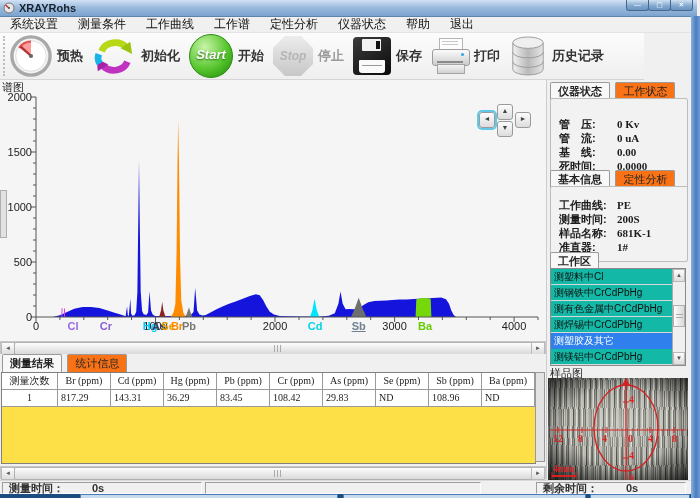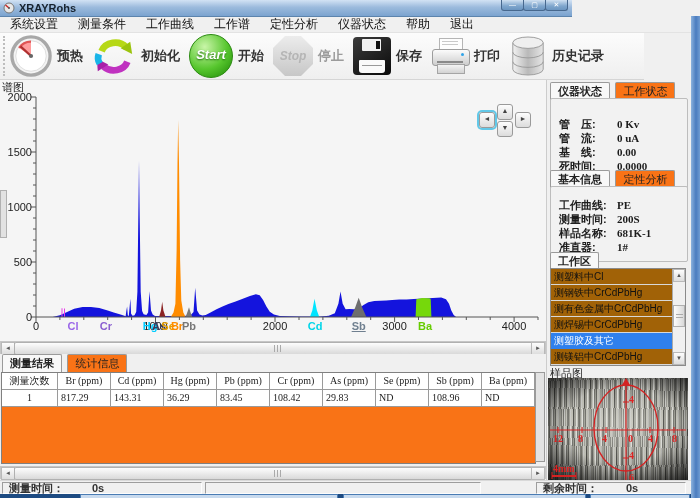--- a/index.html
+++ b/index.html
@@ -1,19 +1,19 @@
 <!DOCTYPE html>
 <html><head>
 <meta charset="utf-8">
 <style>
   html,body{margin:0;padding:0;background:#d7d7d7;}
   #win{position:relative;width:700px;height:498px;background:#f0f0f0;overflow:hidden;
        font-family:"Liberation Sans","DejaVu Sans",sans-serif;color:#222;}
   
-  #titlebar{position:absolute;left:0;top:0;width:572px;height:16px;
+  #titlebar{position:absolute;left:0;top:0;width:697px;height:16px;
     background:linear-gradient(#d2e2f4,#9cbbdd 45%,#7ba3cf);border-bottom:1px solid #5c84ad;
     display:flex;align-items:center;}
   #title-text{font-size:11px;font-weight:bold;color:#16222e;margin-left:4px;}
   .winbtn{position:absolute;top:0;width:21px;height:10px;border:1px solid #47688e;border-top:none;
     border-radius:0 0 3px 3px;background:linear-gradient(#cfe0f1,#7fa6cd 60%,#6b95c0);
     color:#fff;font-size:7px;line-height:9px;text-align:center;}
   
   #menubar{position:absolute;left:0;top:17px;width:700px;height:15px;background:#f0f0f0;
     border-bottom:1px solid #e3e3e3;display:flex;align-items:center;}
   .menu-item{padding:0 10px;font-size:12px;color:#111;}
@@ -62,21 +62,21 @@
     border:1px solid #b0b0b0;border-radius:2px;}
   .grip{position:absolute;top:2px;left:50%;width:8px;height:7px;
     background:repeating-linear-gradient(90deg,#aaa 0 1px,transparent 1px 3px);}
   #left-vfrag{position:absolute;left:0;top:190px;width:7px;height:48px;background:#e2e2e2;border:1px solid #b0b0b0;box-sizing:border-box;}
   
   #results-panel{position:absolute;left:0;top:354px;width:546px;height:112px;background:#f0f0f0;}
   .tabrow{position:absolute;left:2px;top:0;height:17px;}
   .tab{display:inline-block;padding:1px 7px 2px;font-size:11px;background:#f97316;color:#222;
     border:1px solid #9a9a9a;border-bottom:none;border-radius:2px 2px 0 0;margin-right:1px;vertical-align:bottom;}
   .tab.active{background:#f8f8f8;font-weight:bold;}
-  #rtable{position:absolute;left:1px;top:18px;width:533px;height:90px;background:#f97316;border:1px solid #808080;overflow:hidden;}
+  #rtable{position:absolute;left:1px;top:18px;width:533px;height:90px;background:#fde047;border:1px solid #808080;overflow:hidden;}
   .trow{display:flex;height:16px;background:#fff;border-bottom:1px solid #9a9a9a;}
   .cell{box-sizing:border-box;border-right:1px solid #9a9a9a;font-size:10px;line-height:15px;
     padding:0 3px;overflow:hidden;white-space:nowrap;font-family:"Liberation Serif","DejaVu Serif",serif;}
   .cell.c0{width:56px;text-align:center;}
   .cell.cn{width:53px;}
   .trow.head .cell{text-align:center;}
   #tbl-vsb{position:absolute;right:1px;top:18px;width:10px;height:90px;background:#e3e3e3;border:1px solid #9a9a9a;box-sizing:border-box;}
   
   #statusbar{position:absolute;left:0;top:480px;width:700px;height:14px;background:#f0f0f0;border-top:1px solid #d9d9d9;}
   .sbox{position:absolute;top:1px;height:12px;border:1px solid;border-color:#9d9d9d #fdfdfd #fdfdfd #9d9d9d;
@@ -86,21 +86,21 @@
   .task-frag{position:absolute;top:0;height:4px;background:#c8daee;border:1px solid #4a7cb4;border-bottom:none;box-sizing:border-box;}
   #right-strip{position:absolute;left:691px;top:16px;width:9px;height:482px;
     background:linear-gradient(90deg,#8cb2dd,#4a7cbf 55%,#6f9bd1);}
   #vdivider{position:absolute;left:546px;top:80px;width:1px;height:401px;background:#cccccc;}
   
   #right-panel{position:absolute;left:548px;top:80px;width:142px;height:402px;background:#f0f0f0;}
   .groupbox{position:absolute;left:2px;width:136px;background:#f2f2f2;border:1px solid #bdbdbd;border-radius:2px;}
   .field-row{display:flex;height:13px;line-height:13px;margin:0 0 1px 8px;}
   .f-label{font-size:11px;font-weight:bold;color:#1c1c1c;width:58px;white-space:nowrap;}
   .f-value{font-size:11px;font-weight:bold;color:#1c1c1c;font-family:"Liberation Serif","DejaVu Serif",serif;white-space:nowrap;}
-  #workspace-list{position:absolute;left:2px;top:188px;width:136px;height:98px;background:#a16207;border:1px solid #8a8a8a;box-sizing:border-box;}
+  #workspace-list{position:absolute;left:2px;top:188px;width:136px;height:98px;background:#14b8a6;border:1px solid #8a8a8a;box-sizing:border-box;}
   .list-item{height:15px;line-height:15px;padding:0 3px;font-size:10px;border-bottom:1px solid #d8d8d8;
     white-space:nowrap;overflow:hidden;color:#111;}
   .list-item.sel{background:#2f80ed;color:#fff;border-bottom-color:#2f80ed;}
   #ws-vsb{position:absolute;right:0;top:0;width:13px;height:96px;background:#f0f0f0;border-left:1px solid #aaa;box-sizing:border-box;}
   .vsb-arrow{position:absolute;left:0;width:12px;height:13px;background:linear-gradient(#fdfdfd,#ddd);
     border:1px solid #b9b9b9;box-sizing:border-box;font-size:6px;line-height:11px;text-align:center;color:#555;}
   .vsb-thumb{position:absolute;left:0;top:36px;width:12px;height:22px;background:linear-gradient(90deg,#fdfdfd,#d9d9d9);
     border:1px solid #b0b0b0;box-sizing:border-box;}
   .vgrip{position:absolute;left:2px;top:8px;width:7px;height:6px;
     background:repeating-linear-gradient(#aaa 0 1px,transparent 1px 3px);}

